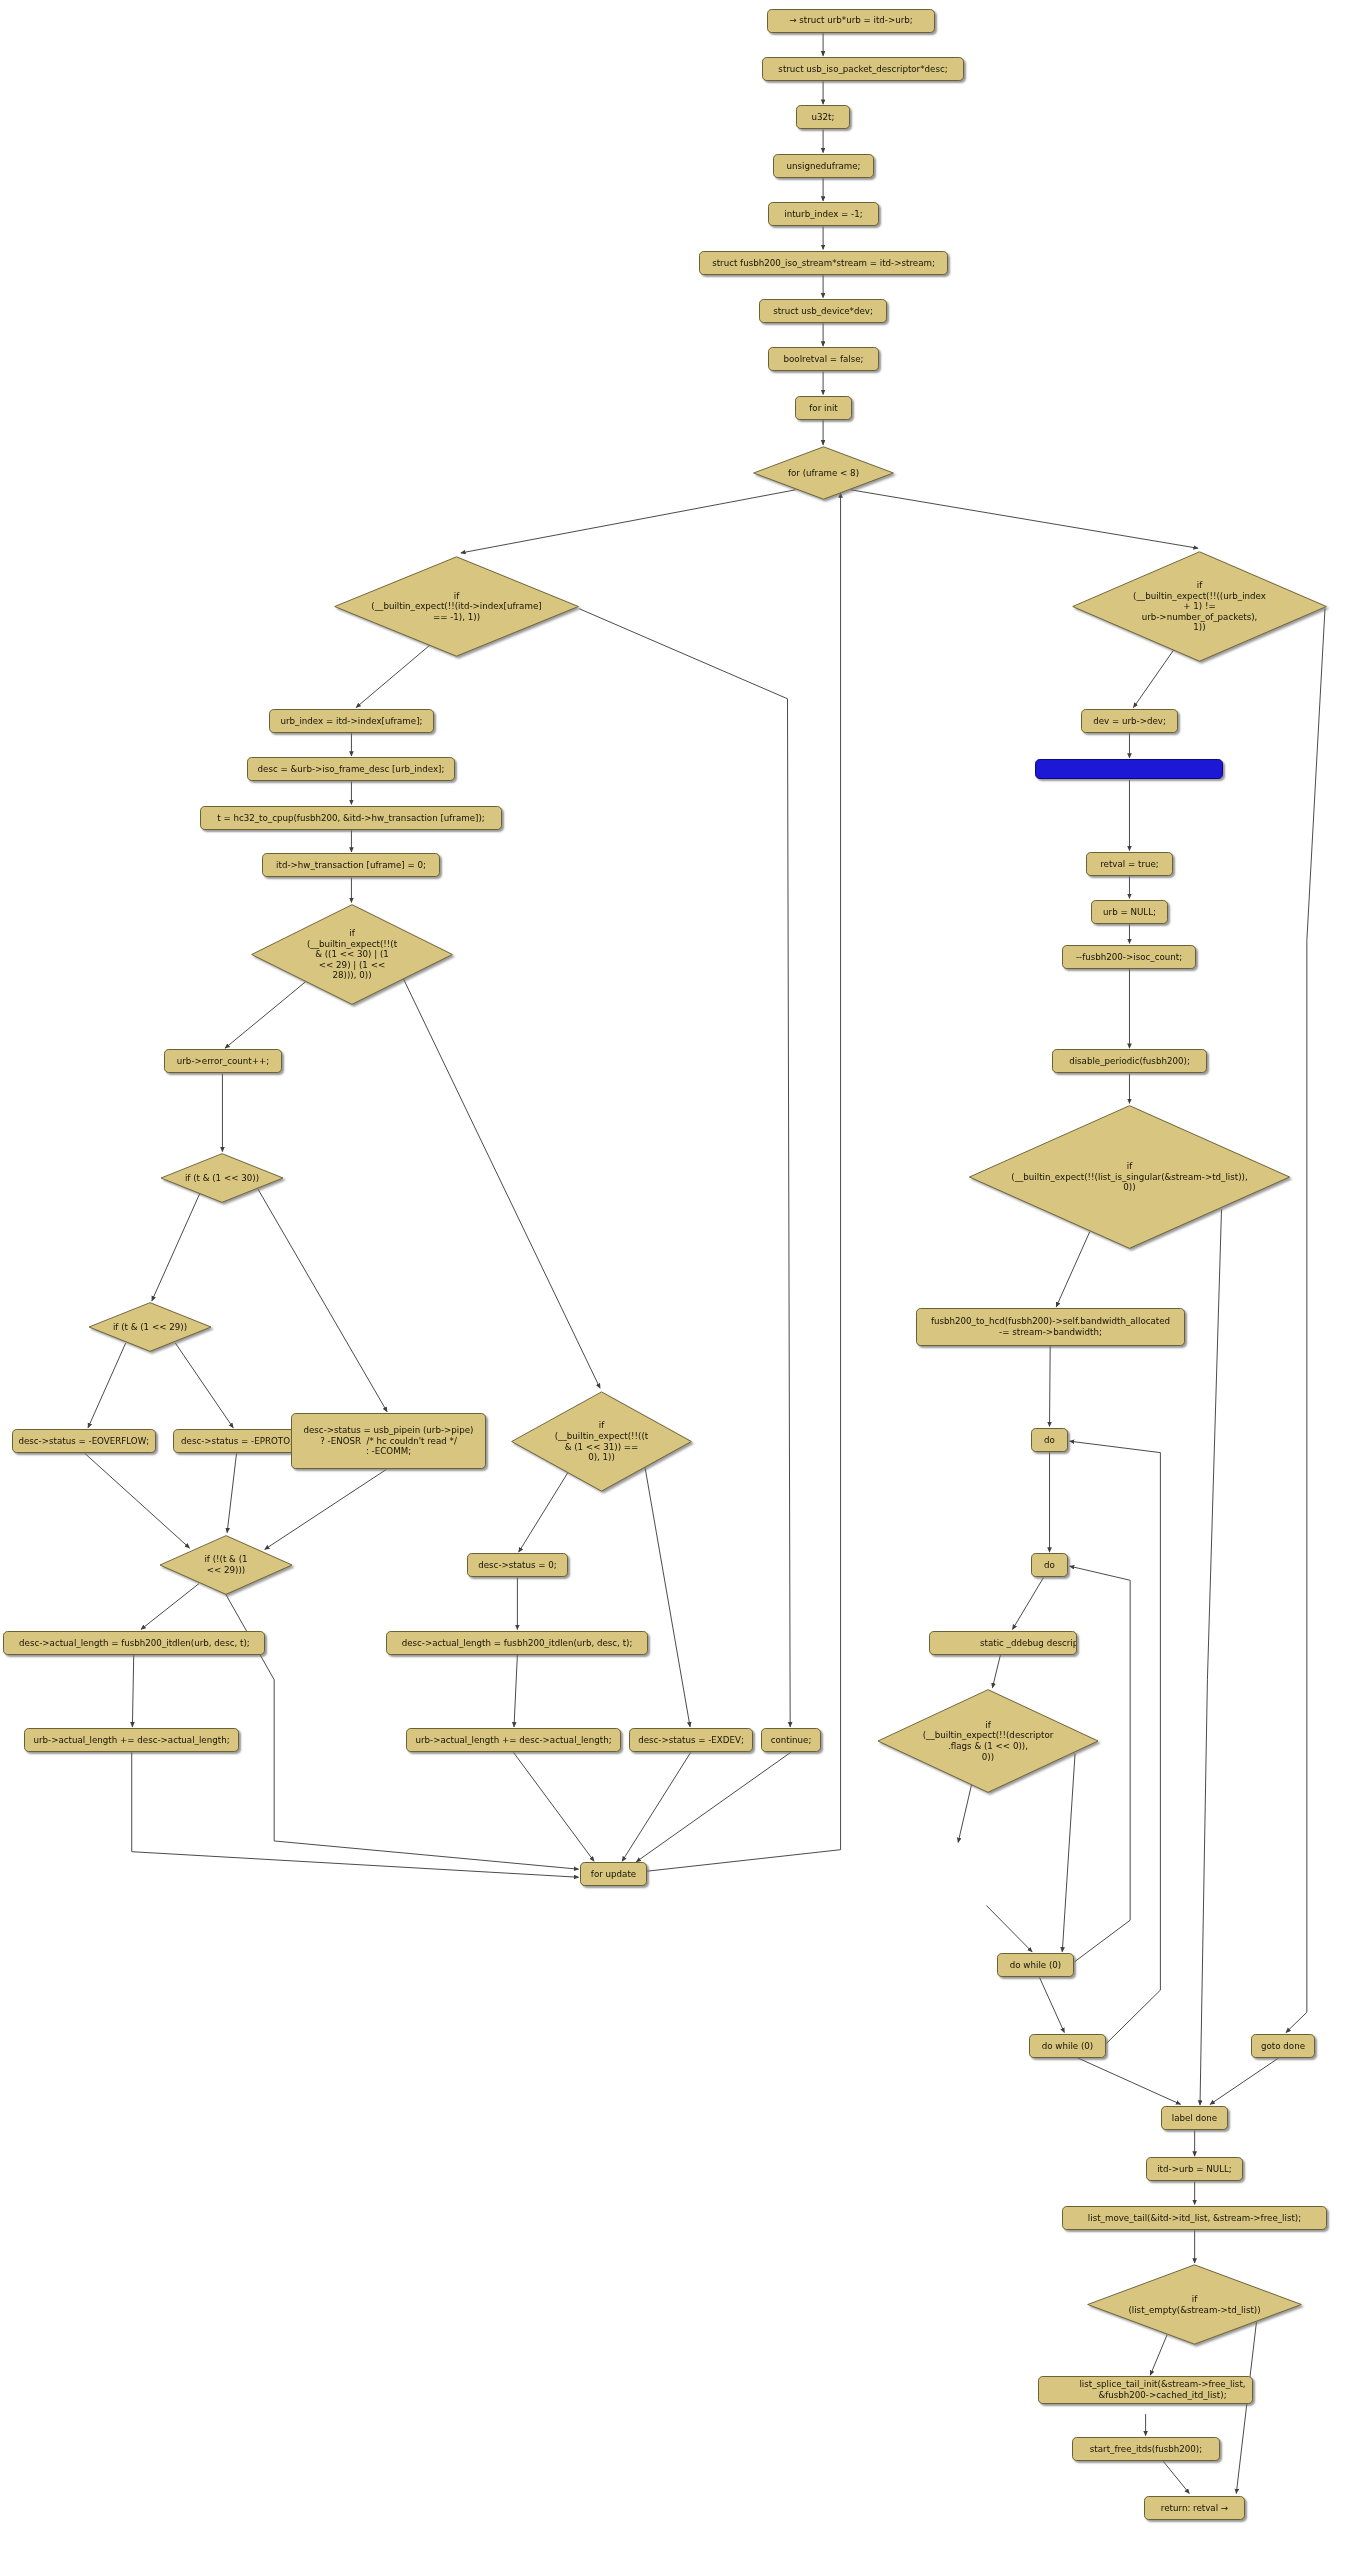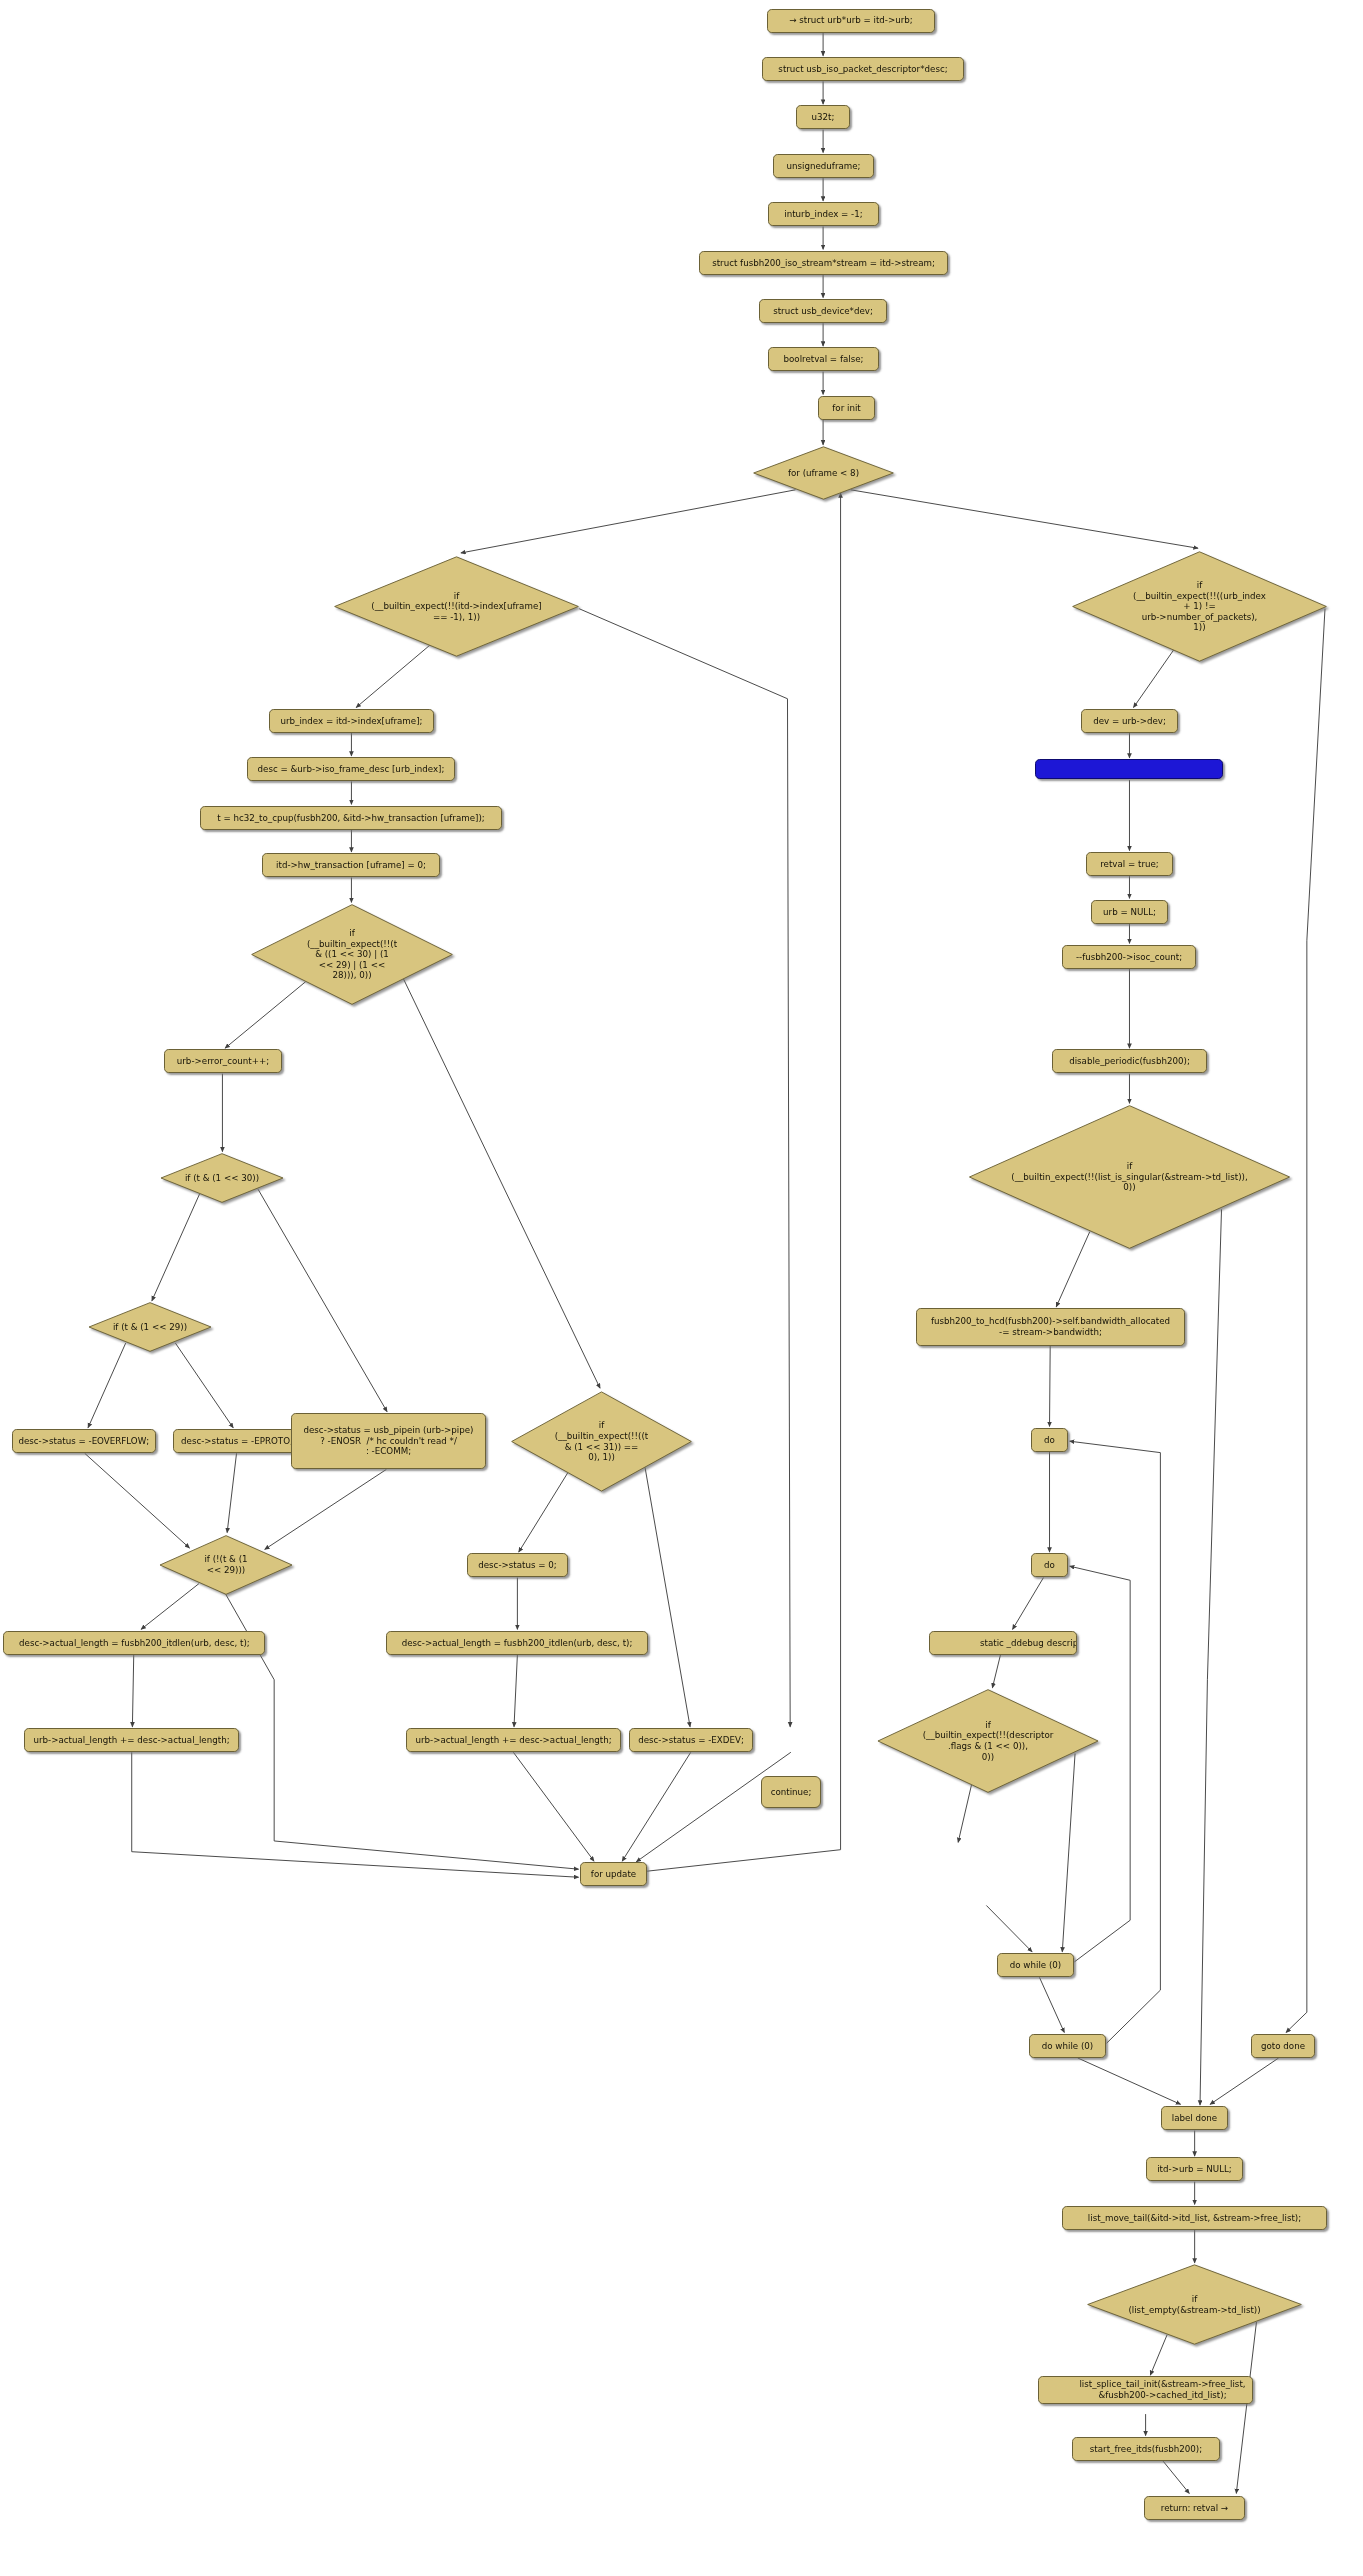--- a/index.html
+++ b/index.html
@@ -136,21 +136,21 @@
     </div>
     <div class="node box" style="left: 699px; top: 251px; width: 249px; height: 24px;">
       <div class="blabel">struct fusbh200_iso_stream*stream = itd-&gt;stream;</div>
     </div>
     <div class="node box" style="left: 759px; top: 299px; width: 128px; height: 24px;">
       <div class="blabel">struct usb_device*dev;</div>
     </div>
     <div class="node box" style="left: 768px; top: 347px; width: 111px; height: 24px;">
       <div class="blabel">boolretval = false;</div>
     </div>
-    <div class="node box" style="left: 795px; top: 396px; width: 57px; height: 24px; margin-left: 23px;">
+    <div class="node box" style="left: 795px; top: 396px; width: 57px; height: 24px;">
       <div class="blabel">for init</div>
     </div>
     <div class="node diamond" style="left: 753px; top: 446px; width: 141px; height: 54px;">
       <svg width="141" height="54" viewBox="0 0 210 80">
         <polygon points="105,1 209,40 105,79 1,40" fill="#d8c57f" stroke="#6b6136" stroke-width="1.4"></polygon>
       </svg>
       <div class="dlabel">for (uframe &lt; 8)</div>
     </div>
     <div class="node diamond" style="left: 334px; top: 556px; width: 245px; height: 101px;">
       <svg width="245" height="101" viewBox="0 0 365 150">
@@ -235,21 +235,21 @@
     </div>
     <div class="node box" style="left: 3.4px; top: 1631px; width: 262px; height: 24px;">
       <div class="blabel">desc-&gt;actual_length = fusbh200_itdlen(urb, desc, t);</div>
     </div>
     <div class="node box" style="left: 24px; top: 1728px; width: 215px; height: 24px;">
       <div class="blabel">urb-&gt;actual_length += desc-&gt;actual_length;</div>
     </div>
     <div class="node box" style="left: 629px; top: 1728px; width: 124px; height: 24px;">
       <div class="blabel">desc-&gt;status = -EXDEV;</div>
     </div>
-    <div class="node box" style="left: 761px; top: 1776px; width: 60px; height: 32px; border-radius: 6px;">
+    <div class="node box" style="left: 761px; top: 1728px; width: 60px; height: 24px;">
       <div class="blabel">continue;</div>
     </div>
     <div class="node box" style="left: 580px; top: 1862px; width: 67px; height: 24px;">
       <div class="blabel">for update</div>
     </div>
     <div class="node diamond" style="left: 1072px; top: 551px; width: 255px; height: 111px;">
       <svg width="255" height="111" viewBox="0 0 380 165">
         <polygon points="190,1 379,82.5 190,164 1,82.5" fill="#d8c57f" stroke="#6b6136" stroke-width="1.4"></polygon>
       </svg>
       <div class="dlabel">if

